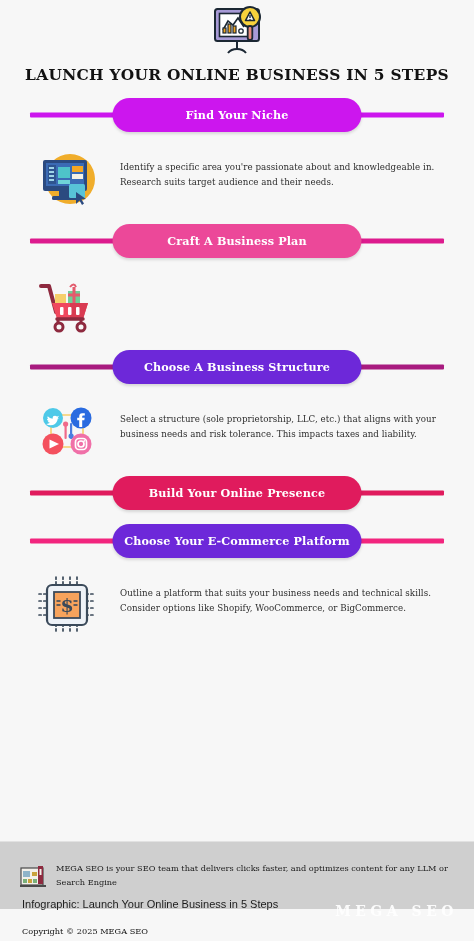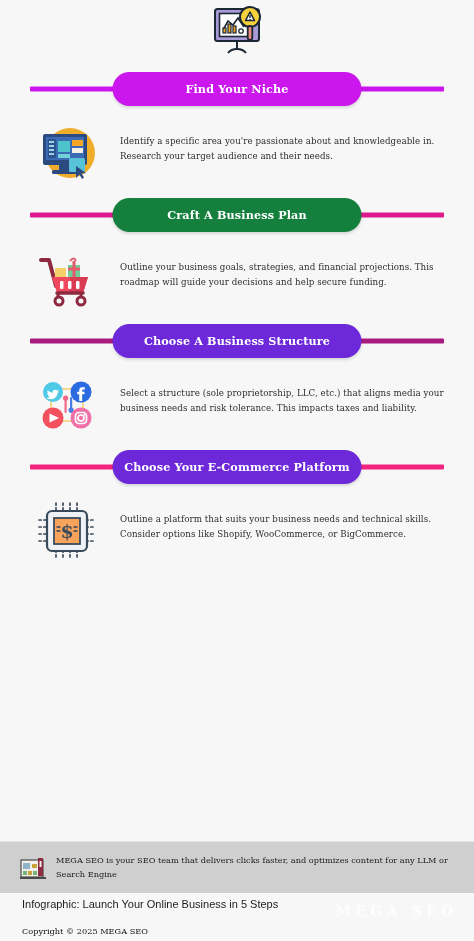--- a/index.html
+++ b/index.html
@@ -96,21 +96,21 @@
     padding-top: 12px;
     letter-spacing: 0.05px;
   }
 
   
   .footer-bar {
     position: absolute;
     left: 0;
     right: 0;
     top: 841px;
-    height: 52px;
+    height: 68px;
     background: #cfcfcf;
     display: flex;
     align-items: center;
     padding: 0 22px 0 20px;
     border-top: 1px solid #e2e2e2;
   }
   .footer-icon {
     flex: 0 0 auto;
     width: 26px;
     height: 24px;
@@ -168,20 +168,21 @@
       <rect x="27" y="20" width="3" height="7" fill="#f0a31e" stroke="#1b2733" stroke-width="1.2"></rect>
       <circle cx="35" cy="25" r="2.2" fill="none" stroke="#1b2733" stroke-width="1.3"></circle>
       <line x1="31" y1="35" x2="31" y2="43" stroke="#1b2733" stroke-width="2"></line>
       <path d="M22 47 q3 -4 9 -4 q6 0 9 4" fill="none" stroke="#1b2733" stroke-width="2"></path>
       <circle cx="44" cy="11" r="10" fill="#f8d23c" stroke="#1b2733" stroke-width="2"></circle>
       <path d="M44 6 L48.5 14.5 L39.5 14.5 Z" fill="#ffffff" stroke="#1b2733" stroke-width="1.6" stroke-linejoin="round"></path>
       <line x1="44" y1="9" x2="44" y2="12" stroke="#1b2733" stroke-width="1.4"></line>
       <circle cx="44" cy="13.4" r="0.7" fill="#1b2733"></circle>
       <rect x="41.7" y="20" width="4.6" height="14" rx="2.2" fill="#e88b7d" stroke="#1b2733" stroke-width="1.8"></rect>
     </svg>
+    <div class="page-title">LAUNCH YOUR ONLINE BUSINESS IN 5 STEPS</div>
   </div>
 
   <div class="step">
     <div class="banner-row">
       <div class="banner-line" style="background:#cc16ee"></div>
       <div class="banner-pill" style="background:#cc16ee">
         <span class="banner-label">Find Your Niche</span>
       </div>
     </div>
     <div class="step-body">
@@ -198,28 +199,28 @@
           <rect x="22" y="19" width="12" height="11" fill="#4ec3c9"></rect>
           <rect x="36" y="18" width="11" height="6" fill="#f5a623"></rect>
           <rect x="36" y="26" width="11" height="5" fill="#f5f0e4"></rect>
           <rect x="22" y="32" width="12" height="4" fill="#6fd3d8"></rect>
           <rect x="23" y="43" width="12" height="5" fill="#2b4a80"></rect>
           <rect x="16" y="48" width="26" height="4" rx="1.5" fill="#2b4a80"></rect>
           <rect x="33" y="36" width="16" height="14" rx="1.5" fill="#58c3d8"></rect>
           <path d="M40 44 L40 56 L43.5 52.5 L46 57 L48 55.5 L45.5 51.5 L50 51 Z" fill="#2b4a80"></path>
         </svg>
       </div>
-      <div class="step-text">Identify a specific area you're passionate about and knowledgeable in. Research your target audience and their needs.</div>
+      <div class="step-text">Identify a specific area you're passionate about and knowledgeable in. Research suits target audience and their needs.</div>
     </div>
   </div>
 
   <div class="step">
     <div class="banner-row">
       <div class="banner-line" style="background:#dd1b8e"></div>
-      <div class="banner-pill" style="background:#15803d">
+      <div class="banner-pill" style="background:#ec4899">
         <span class="banner-label">Craft A Business Plan</span>
       </div>
     </div>
     <div class="step-body">
       <div class="step-icon">
         <svg viewBox="0 0 62 62">
           <path d="M5 12 L13 12 L20 38" fill="none" stroke="#8e2a3f" stroke-width="4" stroke-linecap="round" stroke-linejoin="round"></path>
           <rect x="19" y="20" width="11" height="9" fill="#f5cf6a"></rect>
           <rect x="32" y="17" width="12" height="12" fill="#6fcf97"></rect>
           <rect x="36.5" y="13" width="3" height="16" fill="#e35b6d"></rect>
@@ -230,21 +231,20 @@
           <rect x="24" y="33" width="3.5" height="8" rx="1" fill="#ffffff"></rect>
           <rect x="32" y="33" width="3.5" height="8" rx="1" fill="#ffffff"></rect>
           <rect x="40" y="33" width="3.5" height="8" rx="1" fill="#ffffff"></rect>
           <path d="M21 45 L47 45" stroke="#8e2a3f" stroke-width="3.5" stroke-linecap="round"></path>
           <path d="M22 45 L22 50" stroke="#8e2a3f" stroke-width="3"></path>
           <path d="M45 45 L45 50" stroke="#8e2a3f" stroke-width="3"></path>
           <circle cx="23" cy="53" r="4" fill="none" stroke="#8e2a3f" stroke-width="3"></circle>
           <circle cx="45" cy="53" r="4" fill="none" stroke="#8e2a3f" stroke-width="3"></circle>
         </svg>
       </div>
-      <div class="step-text">Outline your business goals, strategies, and financial projections. This roadmap will guide your decisions and help secure funding.</div>
     </div>
   </div>
 
   <div class="step">
     <div class="banner-row">
       <div class="banner-line" style="background:#a81b7f"></div>
       <div class="banner-pill" style="background:#6d28d9">
         <span class="banner-label">Choose A Business Structure</span>
       </div>
     </div>
@@ -261,25 +261,31 @@
           <circle cx="45" cy="18" r="10.5" fill="#2a6be0"></circle>
           <path d="M46.6 13.2 q-3.3 -0.3 -3.4 3.1 l0 1.4 l-2 0 l0 2.6 l2 0 l0 6.6 l3 0 l0 -6.6 l2.1 0 l0.4 -2.6 l-2.5 0 l0 -1.2 q0 -1 1.1 -0.9 l1.5 0 l0 -2.3 z" fill="#ffffff"></path>
           <circle cx="17" cy="44" r="10.5" fill="#f4515e"></circle>
           <path d="M13.5 39.5 L23 44 L13.5 48.5 Z" fill="#ffffff"></path>
           <circle cx="45" cy="44" r="10.5" fill="#f070a8"></circle>
           <rect x="39.5" y="38.5" width="11" height="11" rx="3.4" fill="none" stroke="#ffffff" stroke-width="1.7"></rect>
           <circle cx="45" cy="44" r="3" fill="none" stroke="#ffffff" stroke-width="1.7"></circle>
           <circle cx="48.3" cy="40.9" r="0.9" fill="#ffffff"></circle>
         </svg>
       </div>
-      <div class="step-text">Select a structure (sole proprietorship, LLC, etc.) that aligns media your business needs and risk tolerance. This impacts taxes and liability.</div>
-    </div>
-  </div>
-
-  <div class="step">
+      <div class="step-text">Select a structure (sole proprietorship, LLC, etc.) that aligns with your business needs and risk tolerance. This impacts taxes and liability.</div>
+    </div>
+  </div>
+
+  <div class="step">
+    <div class="banner-row">
+      <div class="banner-line" style="background:#e01b5d"></div>
+      <div class="banner-pill" style="background:#e01b5d">
+        <span class="banner-label">Build Your Online Presence</span>
+      </div>
+    </div>
   </div>
 
   <div class="step">
     <div class="banner-row">
       <div class="banner-line" style="background:#f2257e"></div>
       <div class="banner-pill" style="background:#6d28d9">
         <span class="banner-label">Choose Your E-Commerce Platform</span>
       </div>
     </div>
     <div class="step-body">

